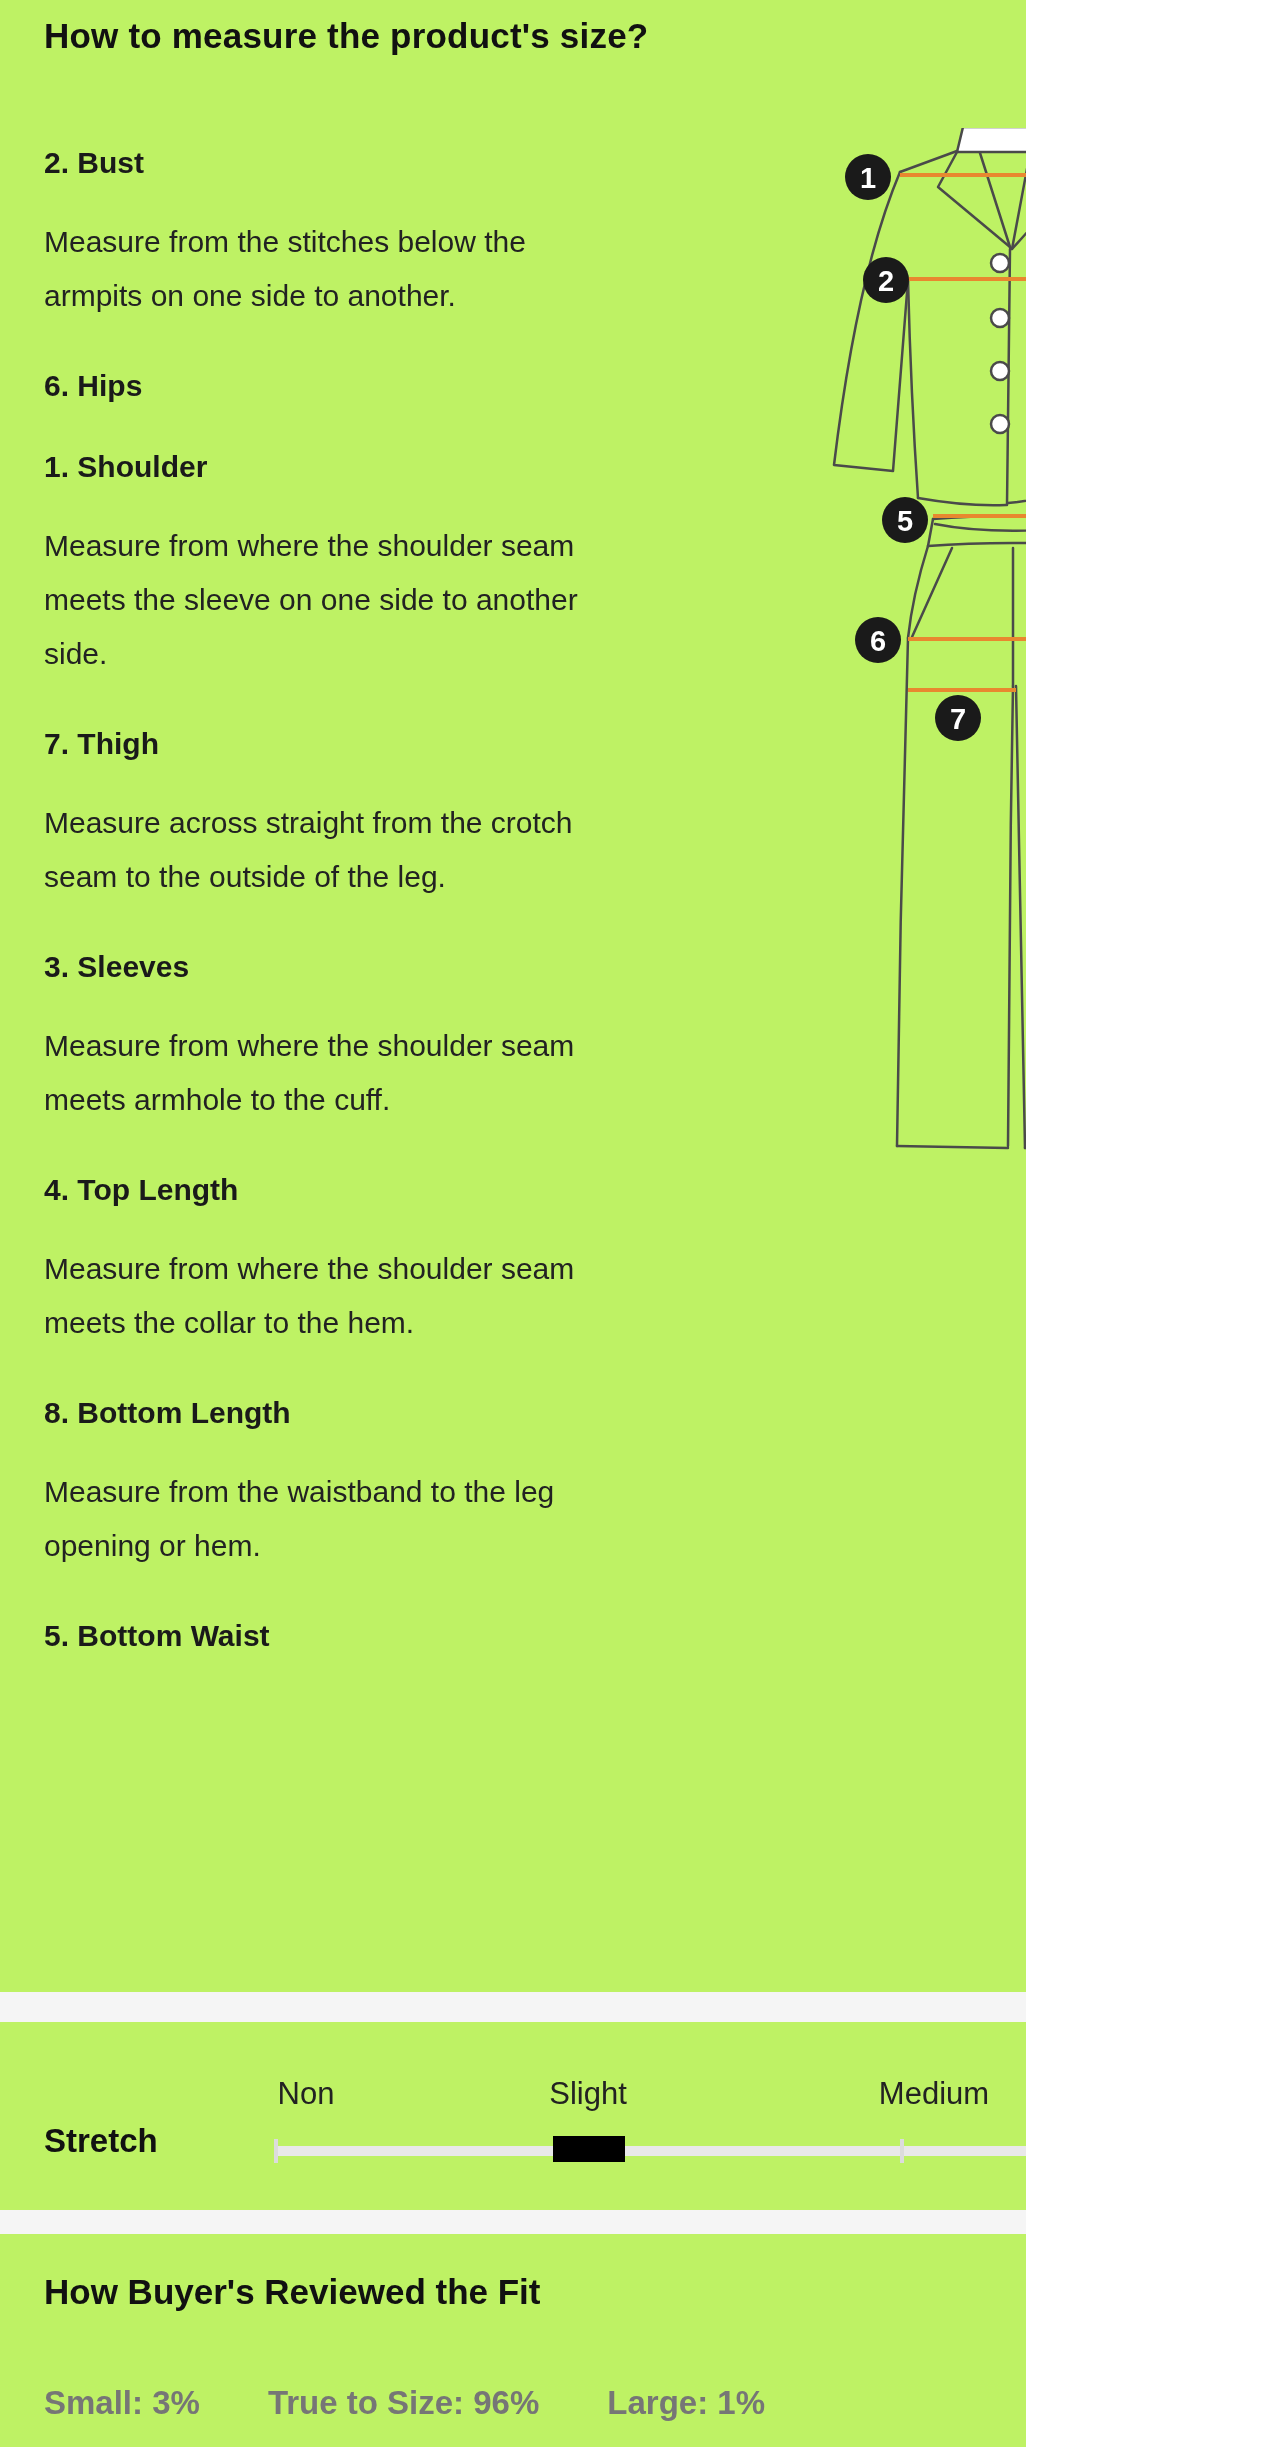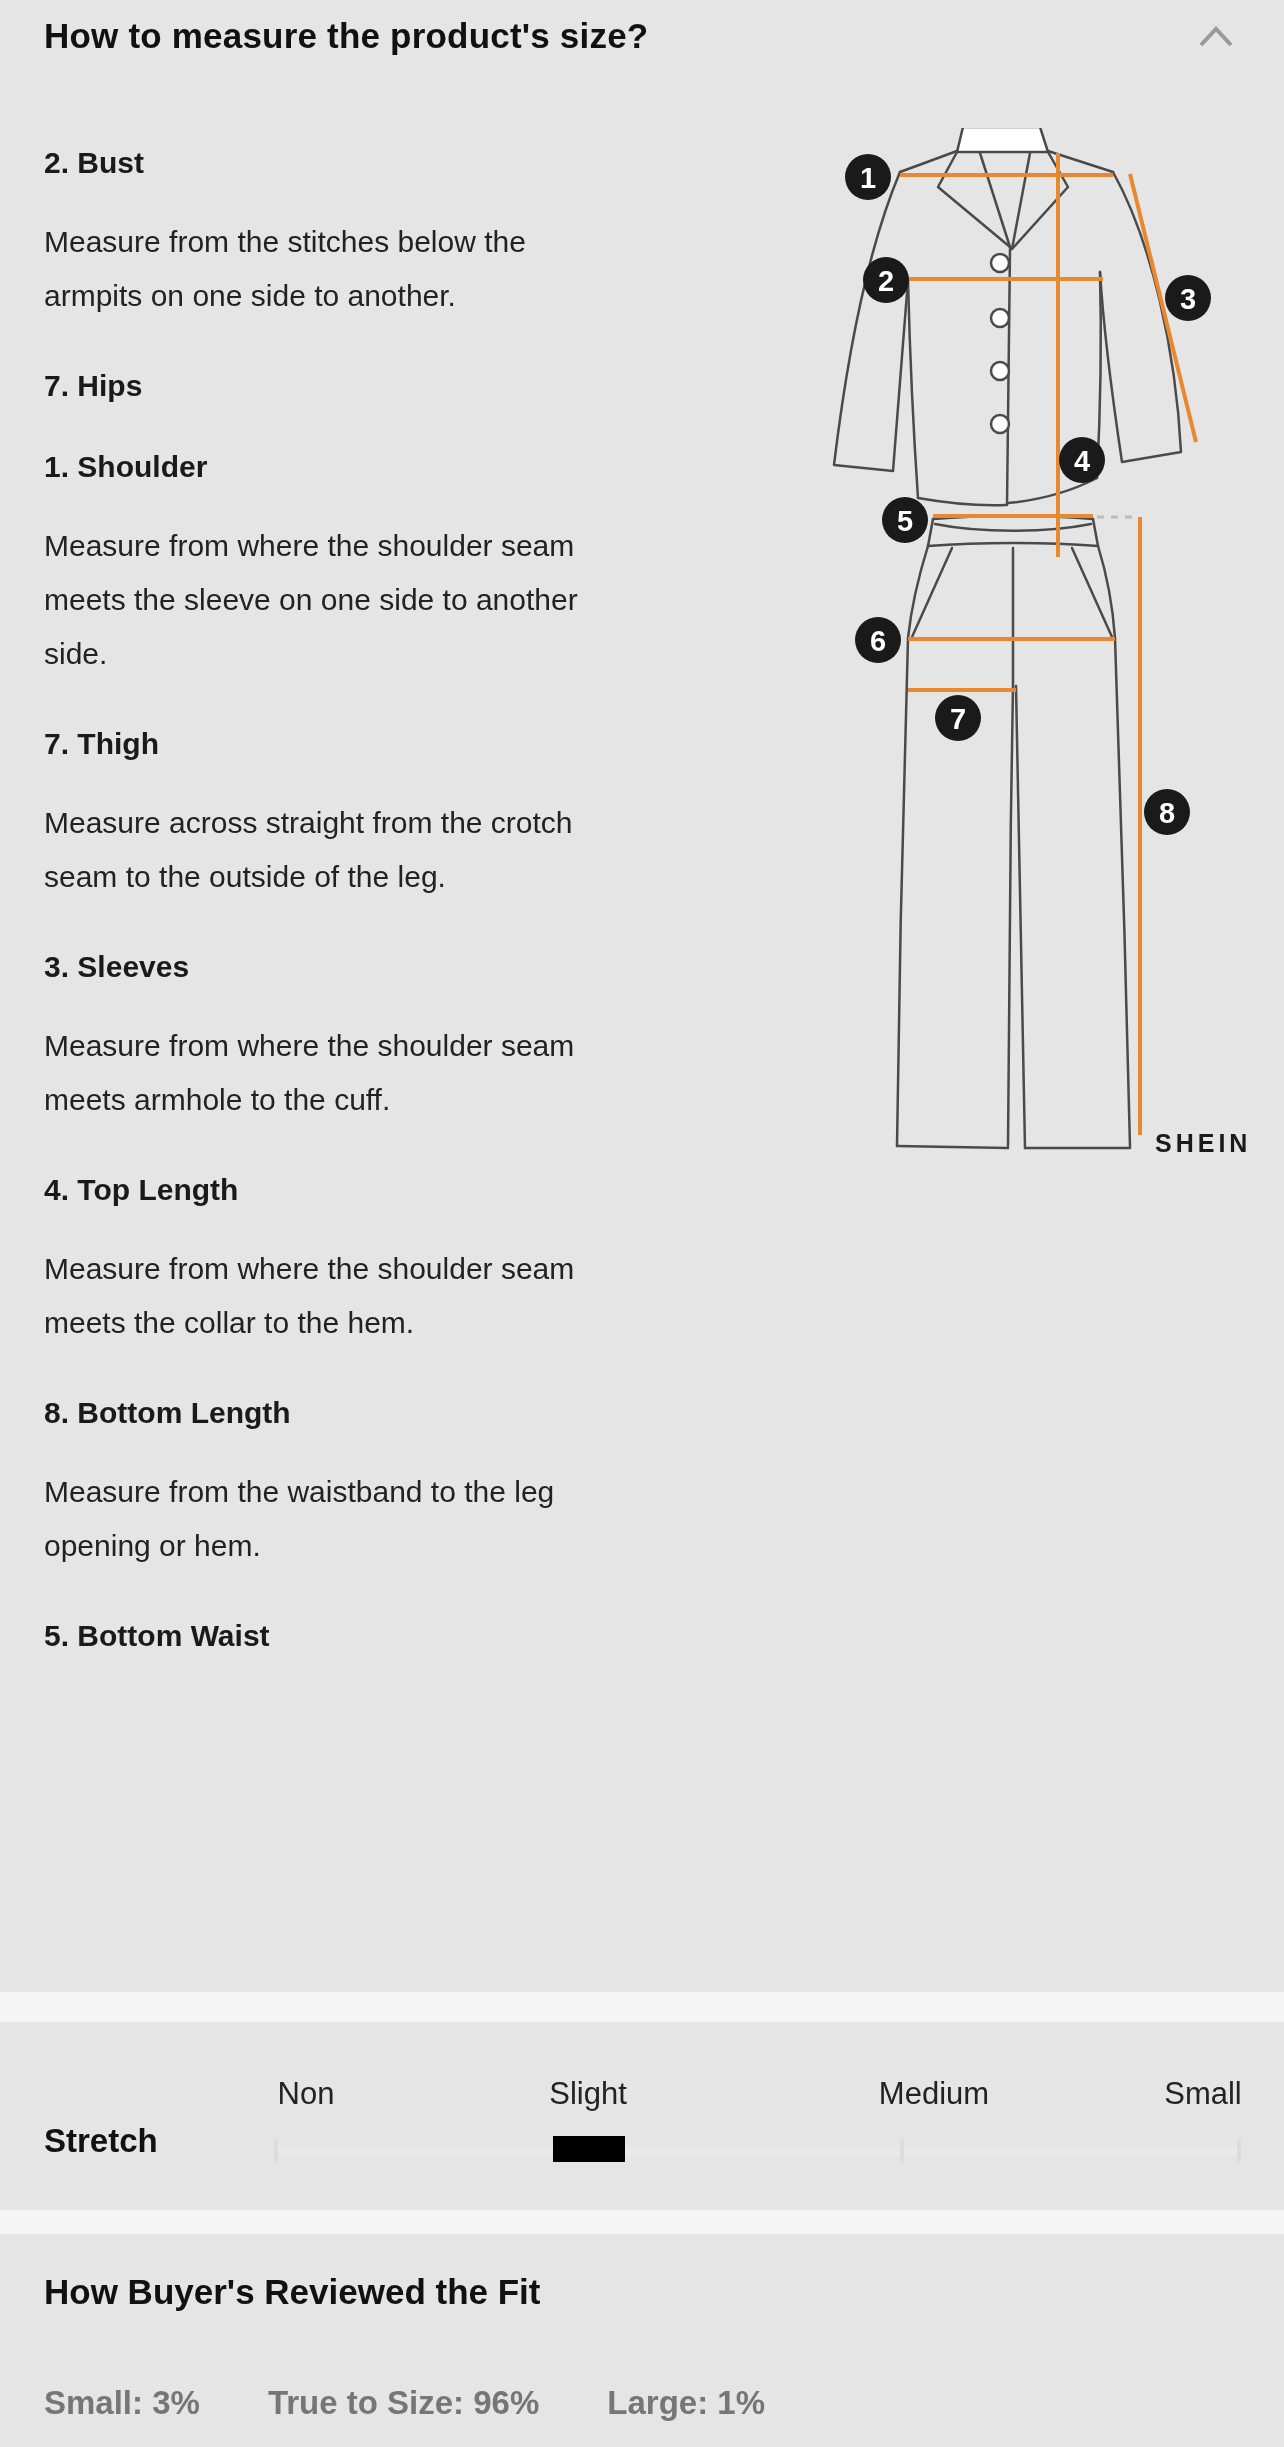--- a/index.html
+++ b/index.html
@@ -1,17 +1,17 @@
 <!DOCTYPE html>
 <html><head>
 <meta charset="utf-8">
 <style>
   html,body { margin:0; padding:0; background:#fff; }
   .page {
-    position:relative; width:1284px; height:2447px; background:#e5e5e5;
+    position:relative; width:1026px; height:2447px; background:#bef264;
     font-family:"Liberation Sans", sans-serif; overflow:hidden;
   }
   
   .hdr-title {
     position:absolute; left:44px; top:16px; font-size:35px; font-weight:bold;
     color:#111; letter-spacing:0.2px;
   }
   .chevron-btn {
     position:absolute; left:1186px; top:14px; width:60px; height:48px;
     background:none; border:none; padding:8px; cursor:pointer;
@@ -52,21 +52,21 @@
     </svg>
   </button>
 
   <div class="measure-list">
     <div class="m-item">
       <p class="m-label">2. Bust</p>
       <p class="m-desc">Measure from the stitches below the
 armpits on one side to another.</p>
     </div>
     <div class="m-item">
-      <p class="m-label">7. Hips</p>
+      <p class="m-label">6. Hips</p>
     </div>
     <div class="m-item">
       <p class="m-label">1. Shoulder</p>
       <p class="m-desc">Measure from where the shoulder seam
 meets the sleeve on one side to another
 side.</p>
     </div>
     <div class="m-item">
       <p class="m-label">7. Thigh</p>
       <p class="m-desc">Measure across straight from the crotch

